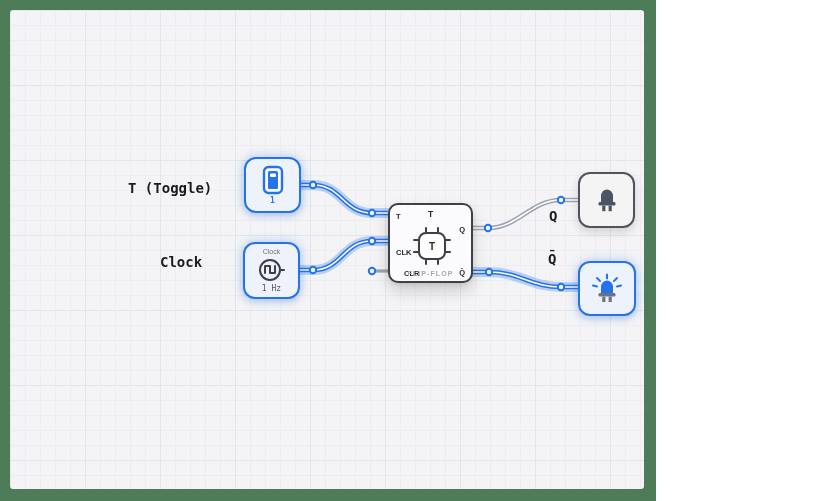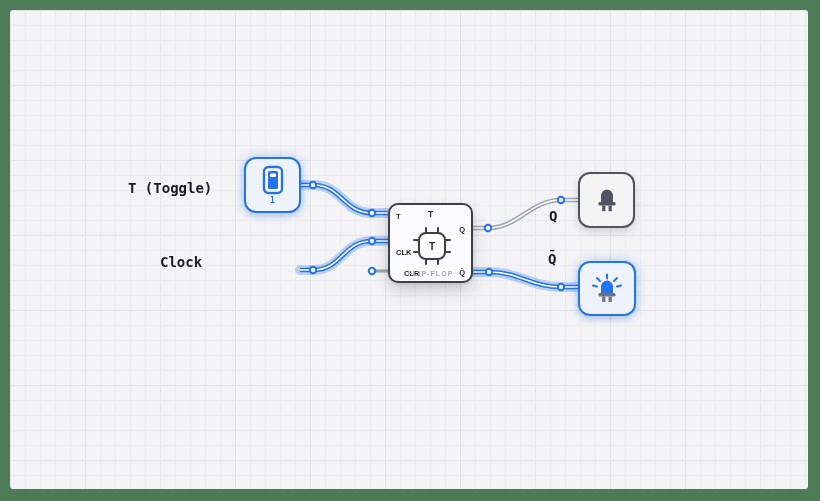--- a/index.html
+++ b/index.html
@@ -8,21 +8,21 @@
     --wire-gray:#9ca3af;
     --frame-green:#4e7b58;
     --node-dark:#3f3f46;
     --ink:#1b1b1f;
     --muted:#71717a;
     --faint:#a7a7ae;
   }
   html,body{margin:0;padding:0;}
   body{font-family:"Liberation Sans","DejaVu Sans",sans-serif;}
   .frame{
-    position:relative;width:820px;height:501px;
+    position:relative;width:656px;height:501px;
     background:var(--frame-green);box-sizing:border-box;
   }
   .canvas{
     position:absolute;left:10px;top:10px;right:12px;bottom:12px;
     background-color:#f4f4f6;border-radius:3px;
     background-image:
       linear-gradient(#e4e4e9 1px, transparent 1px),
       linear-gradient(90deg,#e4e4e9 1px, transparent 1px),
       linear-gradient(#ededf1 1px, transparent 1px),
       linear-gradient(90deg,#ededf1 1px, transparent 1px);
@@ -128,20 +128,29 @@
 
     <div class="node blue node-toggle">
       <svg width="22" height="30" viewBox="0 0 22 30">
         <rect x="2" y="2" width="18" height="26" rx="4.5" fill="#ffffff" stroke="#2573eb" stroke-width="2.4"></rect>
         <rect x="6" y="6" width="10" height="18" rx="1.5" fill="#2573eb"></rect>
         <rect x="8" y="8.5" width="6" height="3.5" rx="1" fill="#ffffff"></rect>
       </svg>
       <div class="toggle-value">1</div>
     </div>
 
+    <div class="node blue node-clock">
+      <div class="clock-title">Clock</div>
+      <svg width="30" height="26" viewBox="0 0 30 26">
+        <circle cx="13" cy="13" r="10" fill="none" stroke="#3f3f46" stroke-width="2"></circle>
+        <path d="M8,16 V9 H13 V16 H18 V9" fill="none" stroke="#3f3f46" stroke-width="2" stroke-linejoin="round" stroke-linecap="round"></path>
+        <path d="M23,13 H27" stroke="#3f3f46" stroke-width="2" stroke-linecap="round"></path>
+      </svg>
+      <div class="clock-freq">1 Hz</div>
+    </div>
 
     <div class="node node-ff">
       <div class="ff-label ff-title">T</div>
       <div class="ff-label ff-in-t">T</div>
       <div class="ff-label ff-in-clk">CLK</div>
       <div class="ff-label ff-in-clr">CLR</div>
       <div class="ff-label ff-out-q">Q</div>
       <div class="ff-label ff-out-qbar">Q̄</div>
       <svg class="chip" width="48" height="48" viewBox="-24 -24 48 48">
         <g stroke="#3f3f46" stroke-width="2" stroke-linecap="round">

